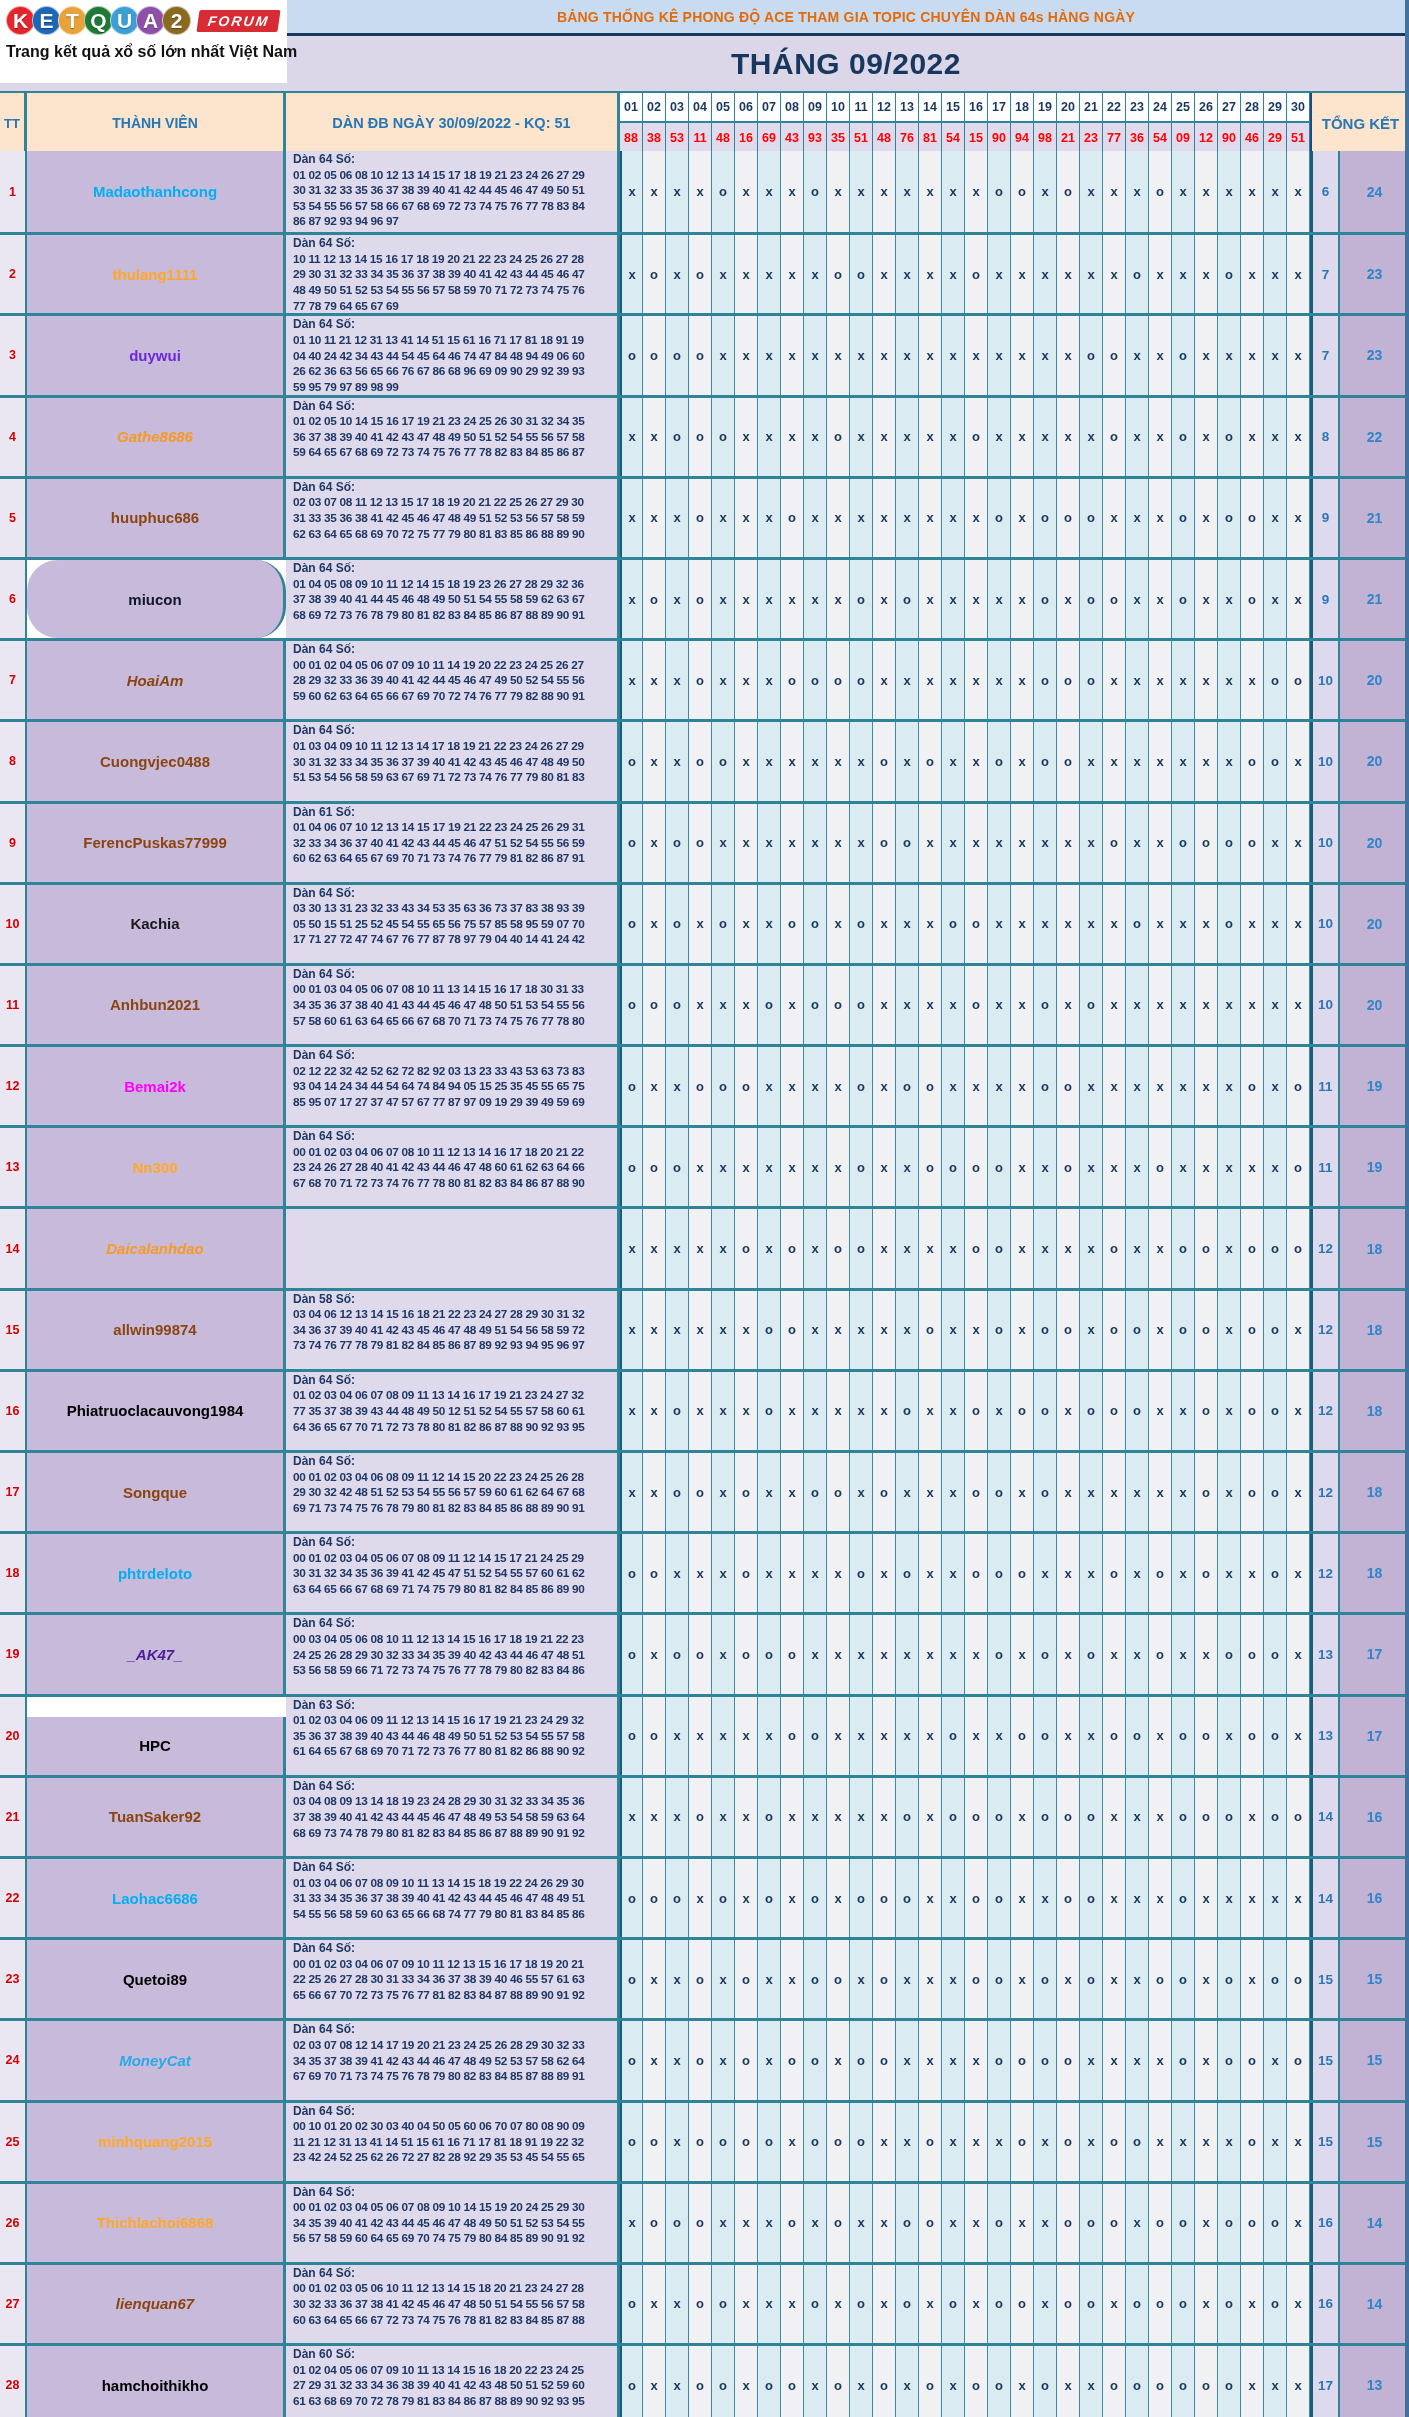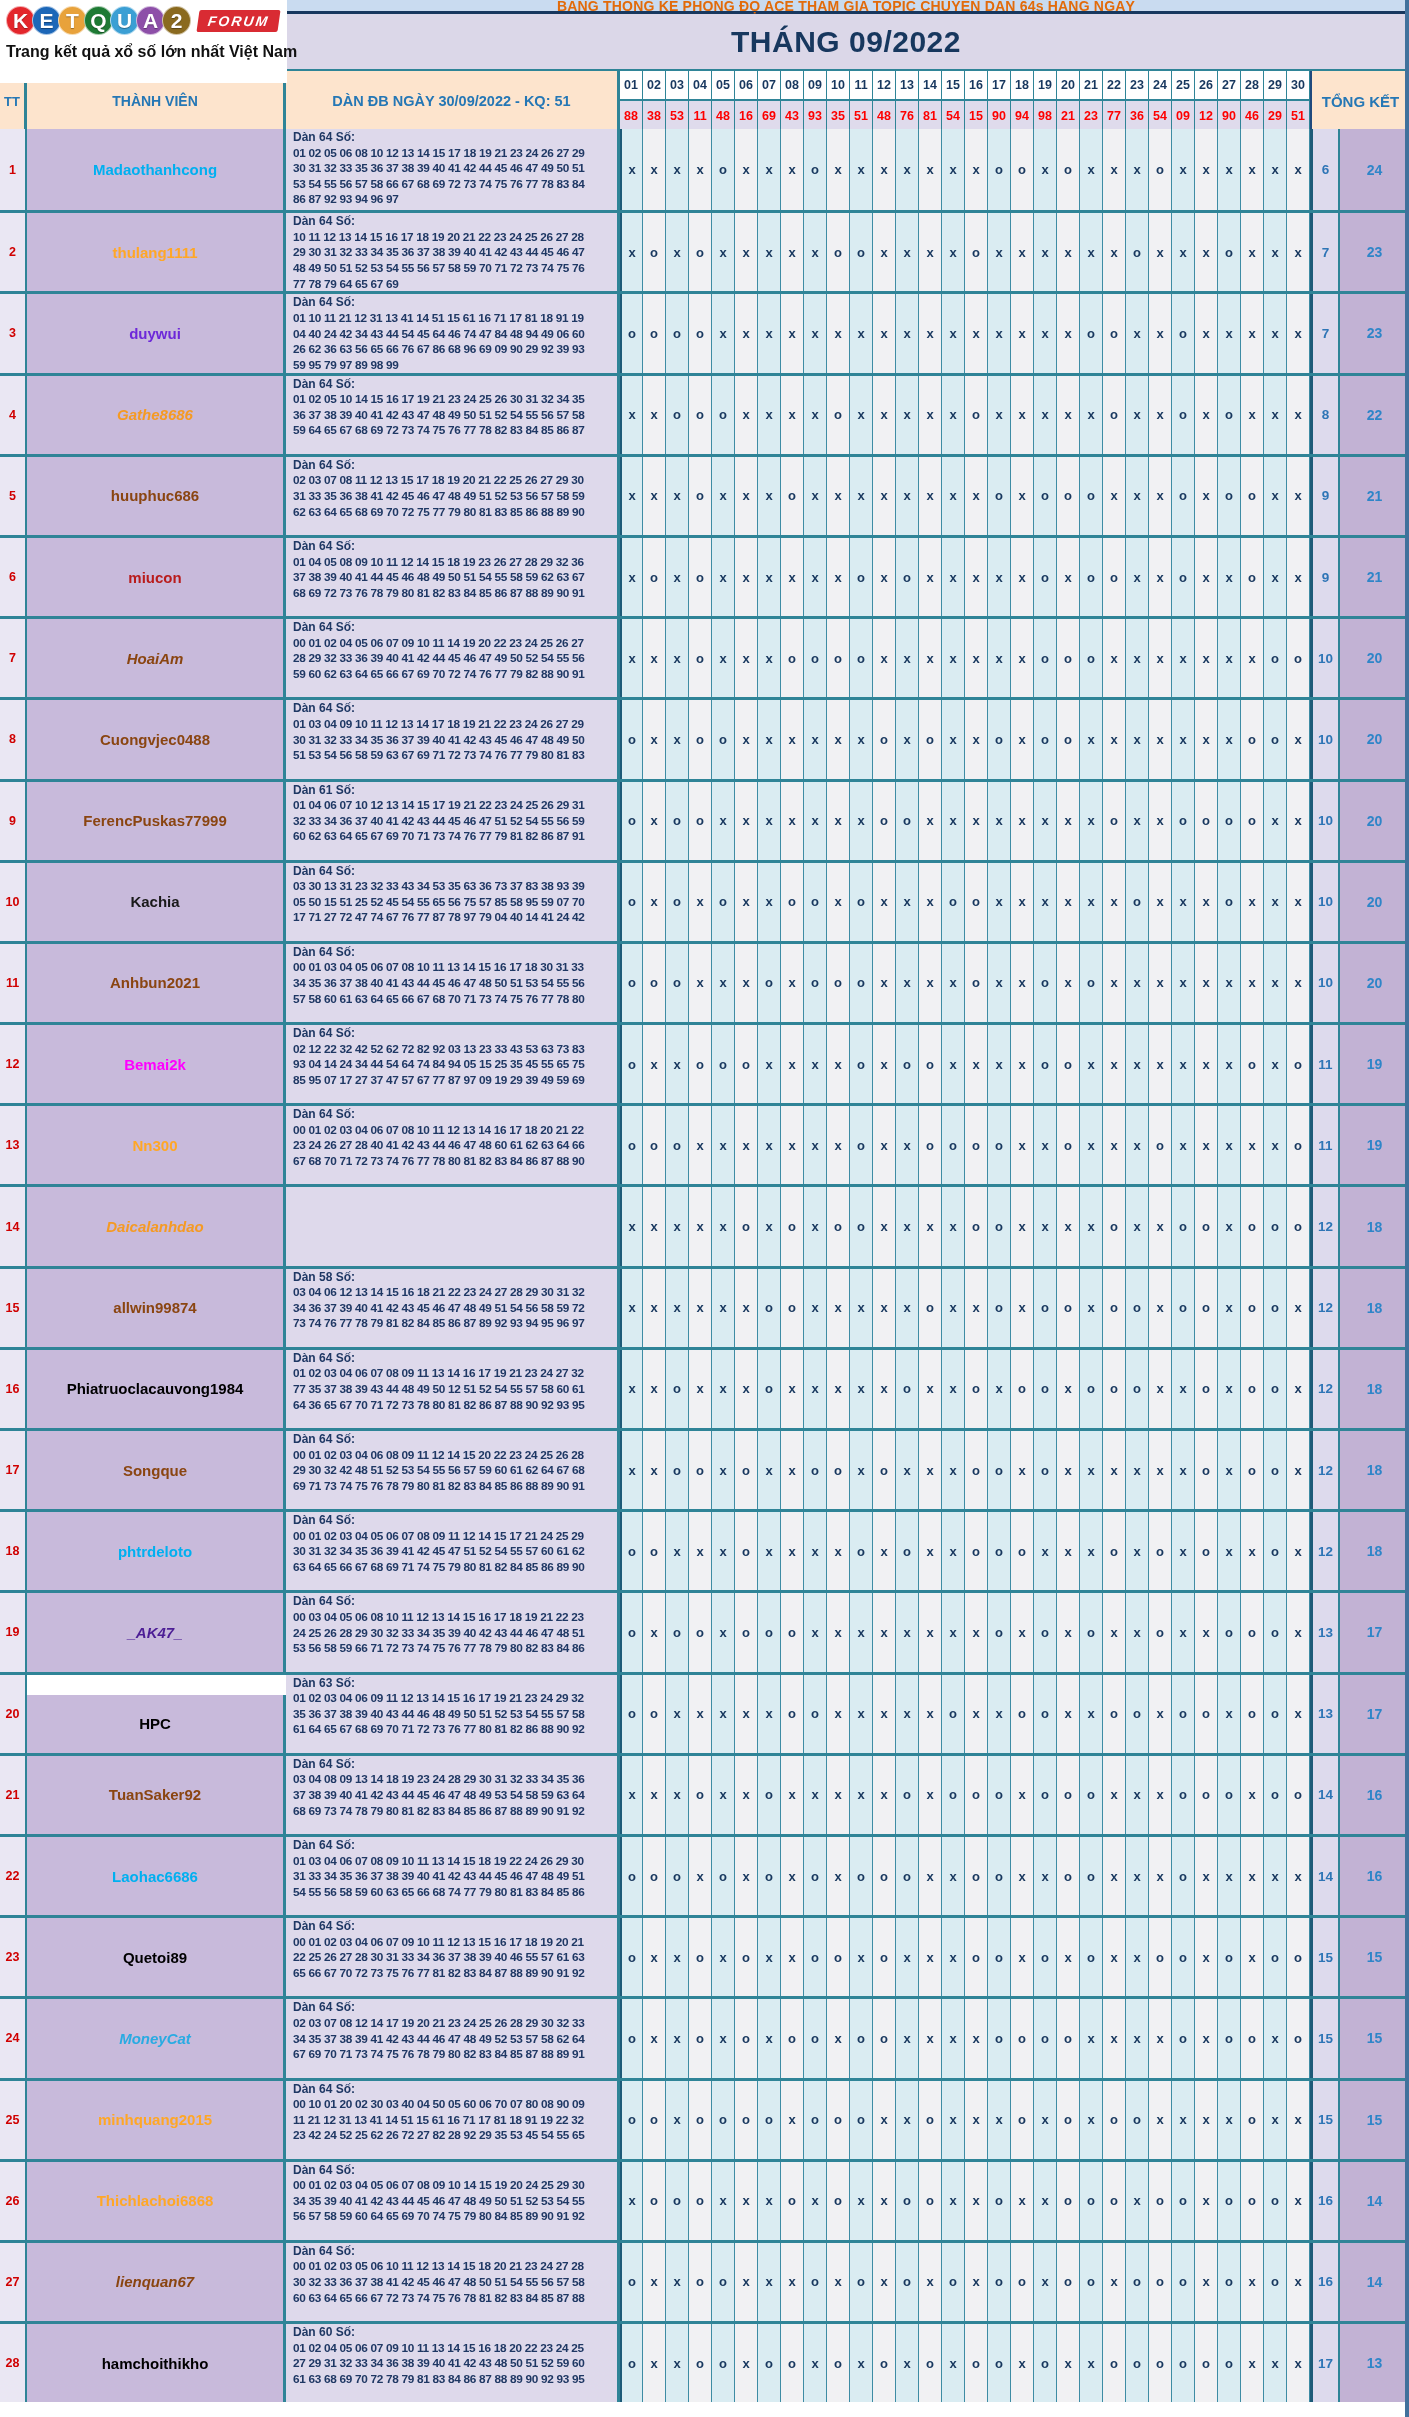--- a/index.html
+++ b/index.html
@@ -2,21 +2,21 @@
 <html><head>
 <meta charset="utf-8">
 <style>
   * { margin:0; padding:0; box-sizing:border-box; }
   html,body { background:#fff; }
   body { font-family:"Liberation Sans", sans-serif; }
   .page { position:relative; width:1409px; height:2417px; overflow:hidden; background:#fff;
           border-right:4px solid #41719c; }
 
   
-  .band1 { height:14px; background:#c9dbf0; border-bottom:3px solid #17375e;
+  .band1 { height:36px; background:#c9dbf0; border-bottom:3px solid #17375e;
            display:flex; align-items:center; justify-content:center; padding-left:287px; }
   .band1 span { color:#e26b0a; font-weight:bold; font-size:14px; letter-spacing:.2px; }
   .band2 { height:55px; background:#dbd7e8; display:flex; align-items:center; justify-content:center;
            padding-left:287px; }
   .band2 span { color:#17375e; font-weight:bold; font-size:30px; letter-spacing:.5px; }
 
   
   .logo { position:absolute; left:0; top:0; width:287px; height:83px; background:#fff; z-index:5;
           padding:6px 4px 0 6px; }
   .logo-top { display:flex; align-items:center; }
@@ -234,21 +234,21 @@
           <div class="num-line">02 03 07 08 11 12 13 15 17 18 19 20 21 22 25 26 27 29 30</div>
           <div class="num-line">31 33 35 36 38 41 42 45 46 47 48 49 51 52 53 56 57 58 59</div>
           <div class="num-line">62 63 64 65 68 69 70 72 75 77 79 80 81 83 85 86 88 89 90</div>
         </div>
     <div class="c-marks"><div class="mark odd">x</div><div class="mark even">x</div><div class="mark odd">x</div><div class="mark even">o</div><div class="mark odd">x</div><div class="mark even">x</div><div class="mark odd">x</div><div class="mark even">o</div><div class="mark odd">x</div><div class="mark even">x</div><div class="mark odd">x</div><div class="mark even">x</div><div class="mark odd">x</div><div class="mark even">x</div><div class="mark odd">x</div><div class="mark even">x</div><div class="mark odd">o</div><div class="mark even">x</div><div class="mark odd">o</div><div class="mark even">o</div><div class="mark odd">o</div><div class="mark even">x</div><div class="mark odd">x</div><div class="mark even">x</div><div class="mark odd">o</div><div class="mark even">x</div><div class="mark odd">o</div><div class="mark even">o</div><div class="mark odd">x</div><div class="mark even">x</div></div>
     <div class="c-t1">9</div>
     <div class="c-t2">21</div>
   </div>
       <div class="m-row">
     <div class="c-tt">6</div>
-    <div class="c-name" style="color: #b91c1c;">miucon</div>
+    <div class="c-name" style="color: #0f172a; border-radius: 31px;">miucon</div>
     <div class="c-nums">
           <div class="dan-label">Dàn 64 Số:</div>
           <div class="num-line">01 04 05 08 09 10 11 12 14 15 18 19 23 26 27 28 29 32 36</div>
           <div class="num-line">37 38 39 40 41 44 45 46 48 49 50 51 54 55 58 59 62 63 67</div>
           <div class="num-line">68 69 72 73 76 78 79 80 81 82 83 84 85 86 87 88 89 90 91</div>
         </div>
     <div class="c-marks"><div class="mark odd">x</div><div class="mark even">o</div><div class="mark odd">x</div><div class="mark even">o</div><div class="mark odd">x</div><div class="mark even">x</div><div class="mark odd">x</div><div class="mark even">x</div><div class="mark odd">x</div><div class="mark even">x</div><div class="mark odd">o</div><div class="mark even">x</div><div class="mark odd">o</div><div class="mark even">x</div><div class="mark odd">x</div><div class="mark even">x</div><div class="mark odd">x</div><div class="mark even">x</div><div class="mark odd">o</div><div class="mark even">x</div><div class="mark odd">o</div><div class="mark even">o</div><div class="mark odd">x</div><div class="mark even">x</div><div class="mark odd">o</div><div class="mark even">x</div><div class="mark odd">x</div><div class="mark even">o</div><div class="mark odd">x</div><div class="mark even">x</div></div>
     <div class="c-t1">9</div>
     <div class="c-t2">21</div>
   </div>

